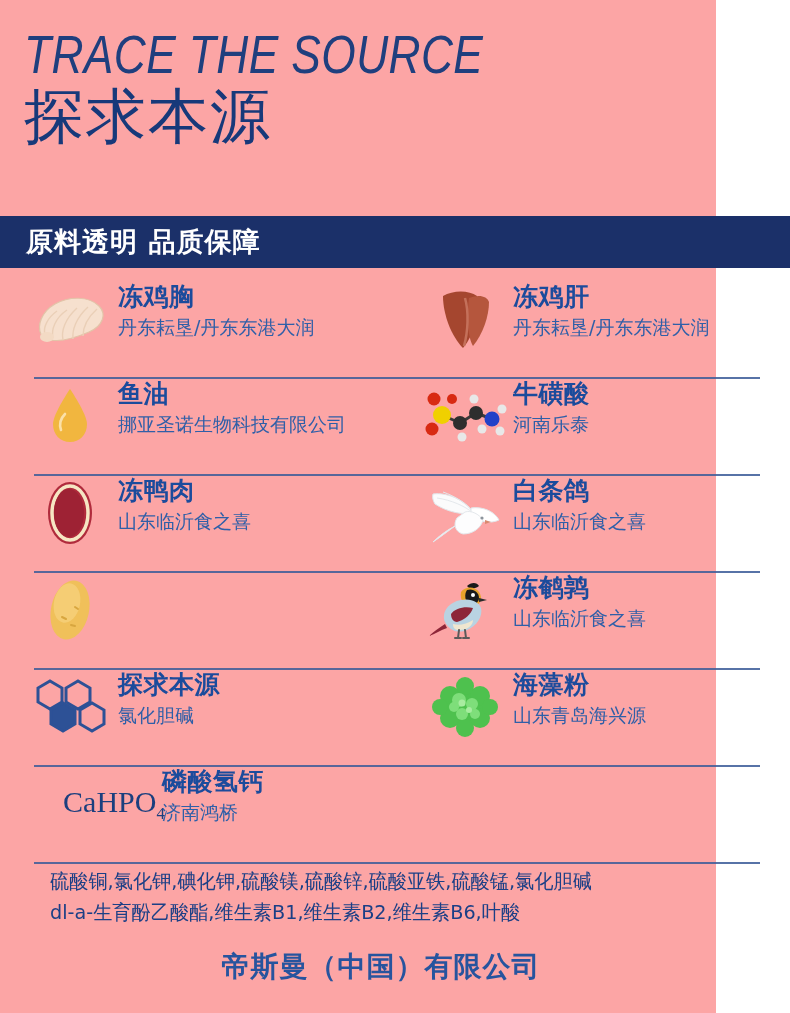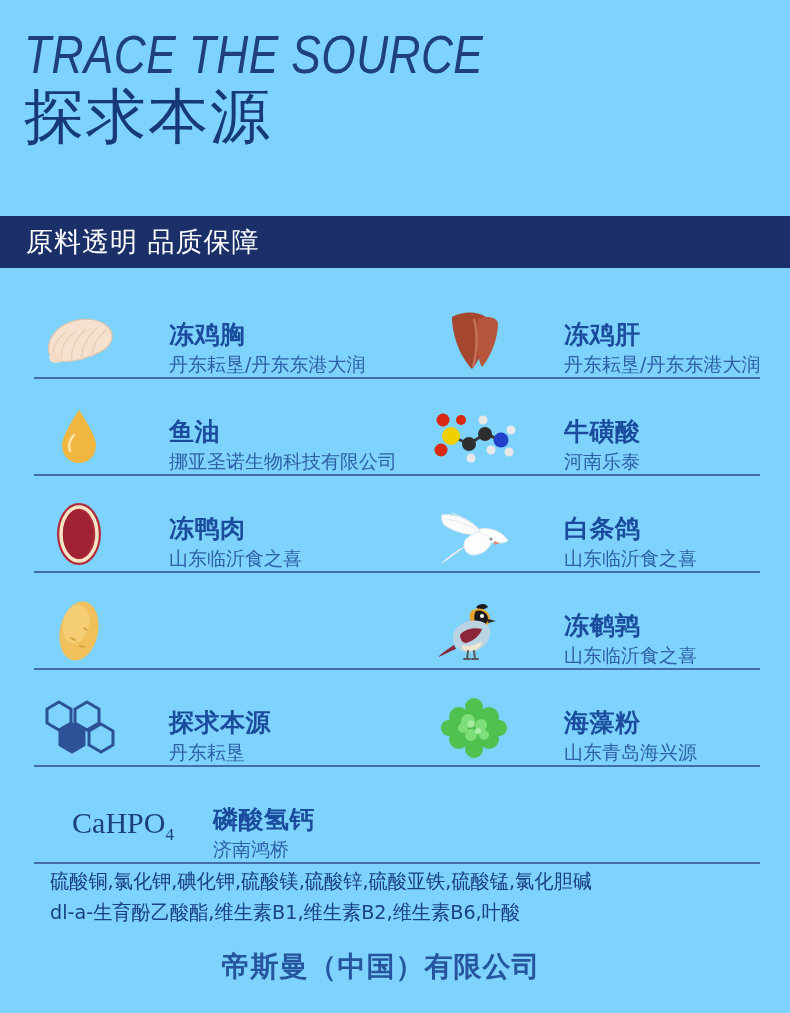--- a/index.html
+++ b/index.html
@@ -3,21 +3,21 @@
 <meta charset="utf-8">
 <style>
   html,body{margin:0;padding:0;}
   body{
     width:790px;height:1013px;
     background:#ffffff;
     font-family:"Liberation Sans","DejaVu Sans",sans-serif;
     overflow:hidden;
     position:relative;
   }
-  .page{width:790px;height:1013px;position:relative;background:#7dd3fc;}
+  .page{width:716px;height:1013px;position:relative;background:#fca5a5;}
 
   
   .header{padding:26px 0 0 24px;}
   .title-en{
     font-family:"Liberation Sans","DejaVu Sans",sans-serif;
     font-style:italic;
     font-weight:400;
     font-size:54px;
     letter-spacing:0.5px;
     color:#1f3f7e;
@@ -41,21 +41,21 @@
   .banner{
     position:absolute;
     left:0;top:216px;
     width:790px;height:52px;
     background:#1b3069;
     display:flex;align-items:center;
   }
   .banner-text{
     color:#ffffff;
     font-family:"DejaVu Sans","Liberation Sans",sans-serif;
-    font-weight:normal;
+    font-weight:bold;
     font-size:27px;
     letter-spacing:1px;
     margin-left:26px;
     white-space:nowrap;
   }
 
   
   .grid{
     position:absolute;
     left:0;top:282px;
@@ -68,25 +68,24 @@
   }
   .divider{
     height:2px;
     background:#3a5a98;
     margin:0 30px 0 34px;
     opacity:.85;
   }
   .cell{
     width:395px;
     display:flex;
-    align-items:flex-end;
+    align-items:flex-start;
     box-sizing:border-box;
-    padding-left:33px;
+    padding-left:24px;
     height:95px;
-    gap:42px;
   }
   .cell.full{width:790px;margin-left:44px;}
   .icon-wrap{
     width:92px;
     min-width:92px;
     height:74px;
     display:flex;
     align-items:center;
     justify-content:center;
   }
@@ -319,21 +318,21 @@
         <div class="icon-wrap">
           <svg width="76" height="60" viewBox="0 0 76 60">
             <polygon points="18,4 30,11 30,25 18,32 6,25 6,11" fill="none" stroke="#2d5196" stroke-width="3"></polygon>
             <polygon points="46,4 58,11 58,25 46,32 34,25 34,11" fill="none" stroke="#2d5196" stroke-width="3"></polygon>
             <polygon points="31,26 43,33 43,47 31,54 19,47 19,33" fill="#2d5196" stroke="#2d5196" stroke-width="3"></polygon>
             <polygon points="60,26 72,33 72,47 60,54 48,47 48,33" fill="none" stroke="#2d5196" stroke-width="3"></polygon>
           </svg>
         </div>
         <div class="txt">
           <div class="nm">探求本源</div>
-          <div class="src">丹东耘垦</div>
+          <div class="src">氯化胆碱</div>
         </div>
       </div>
       <div class="cell">
         <div class="icon-wrap">
           <svg width="66" height="62" viewBox="0 0 66 62">
             <g fill="#4ec14e">
               <circle cx="33" cy="31" r="20"></circle>
               <circle cx="18" cy="20" r="10"></circle>
                 <circle cx="48" cy="20" r="10"></circle>
               <circle cx="18" cy="42" r="10"></circle>

